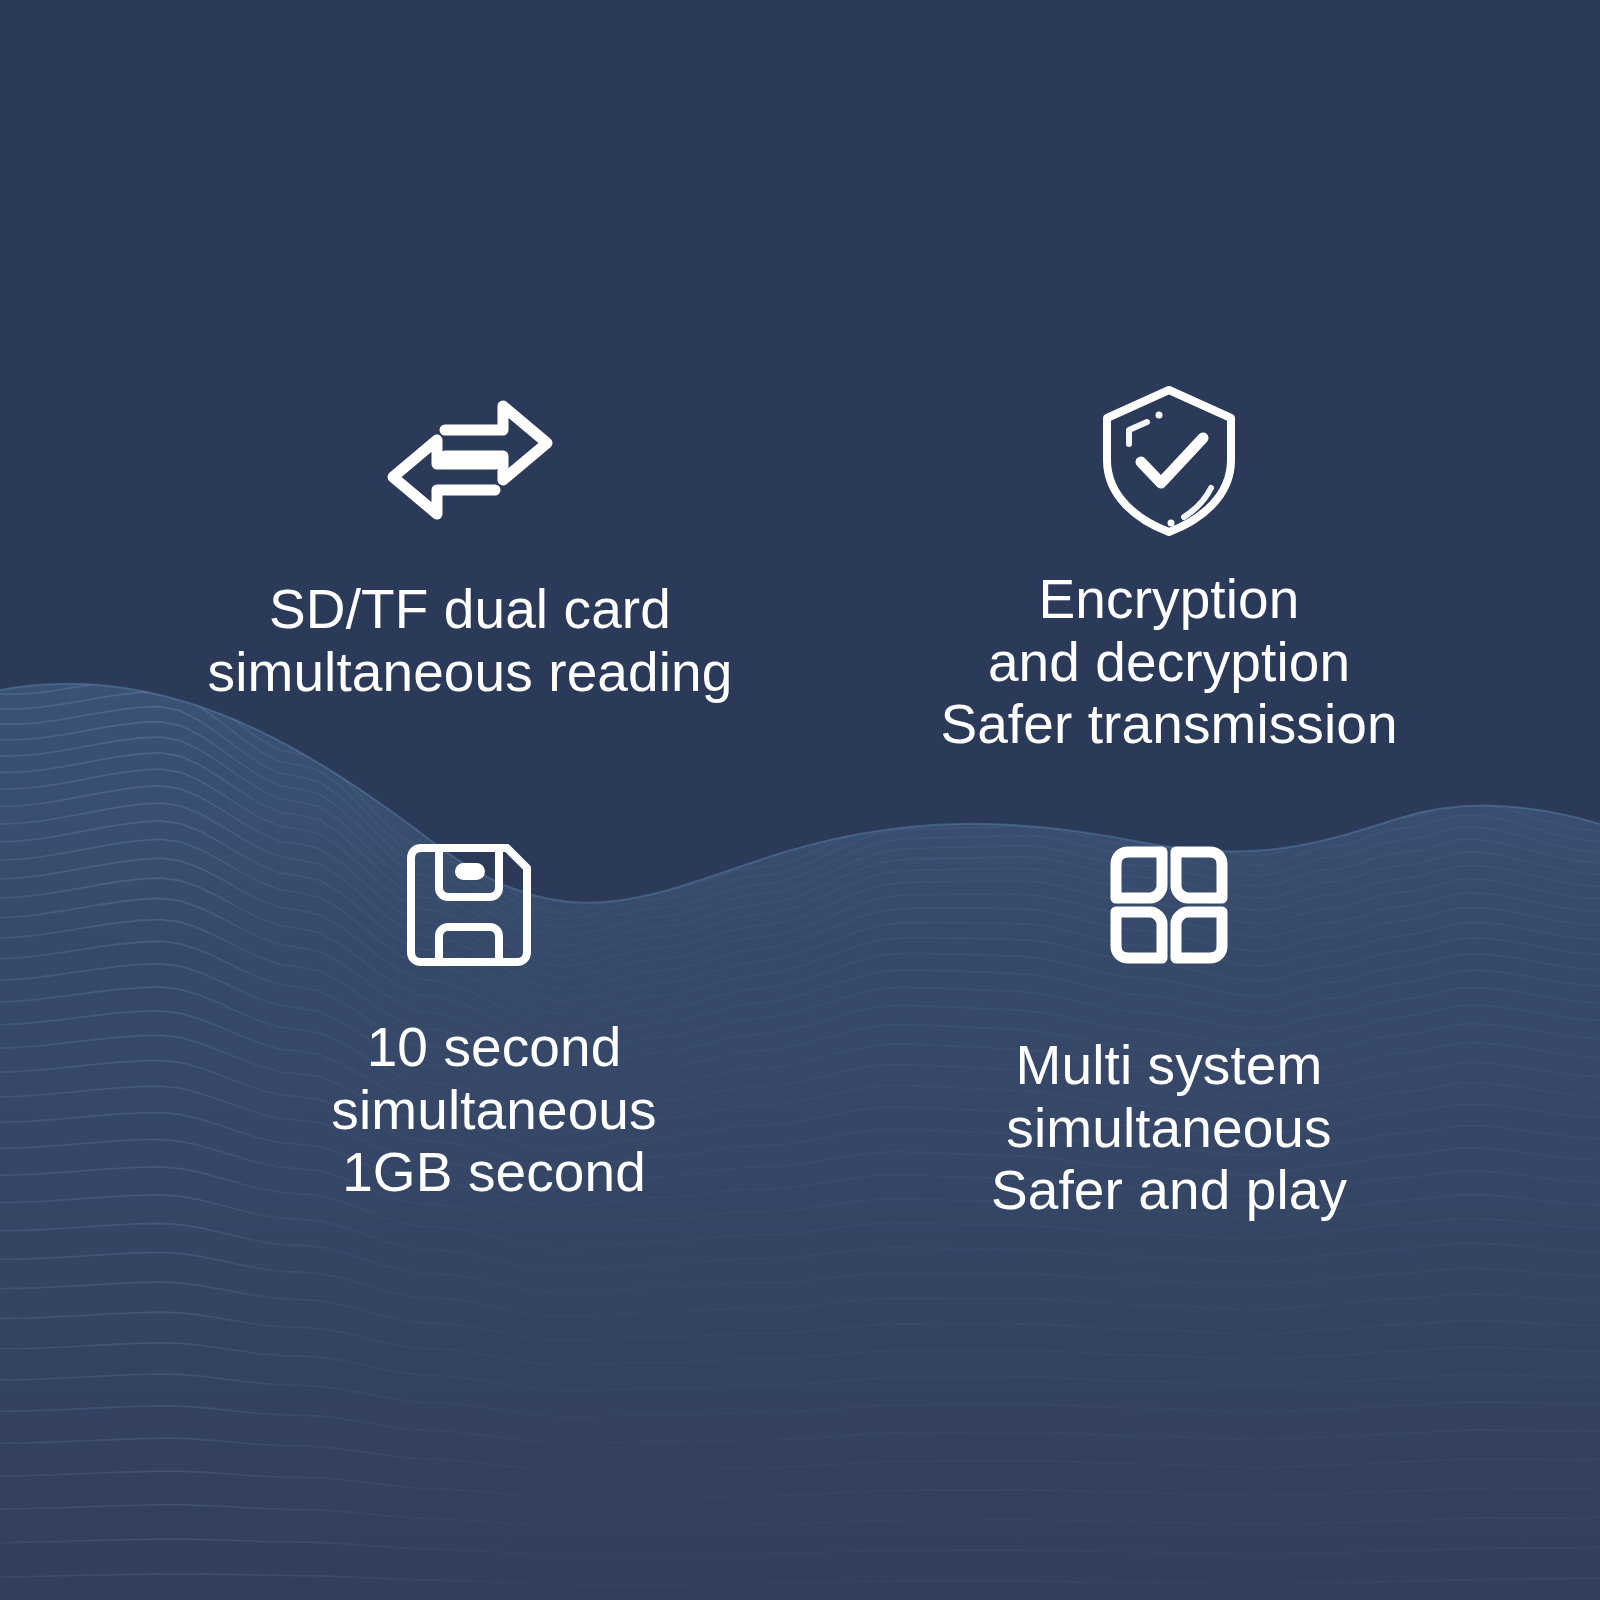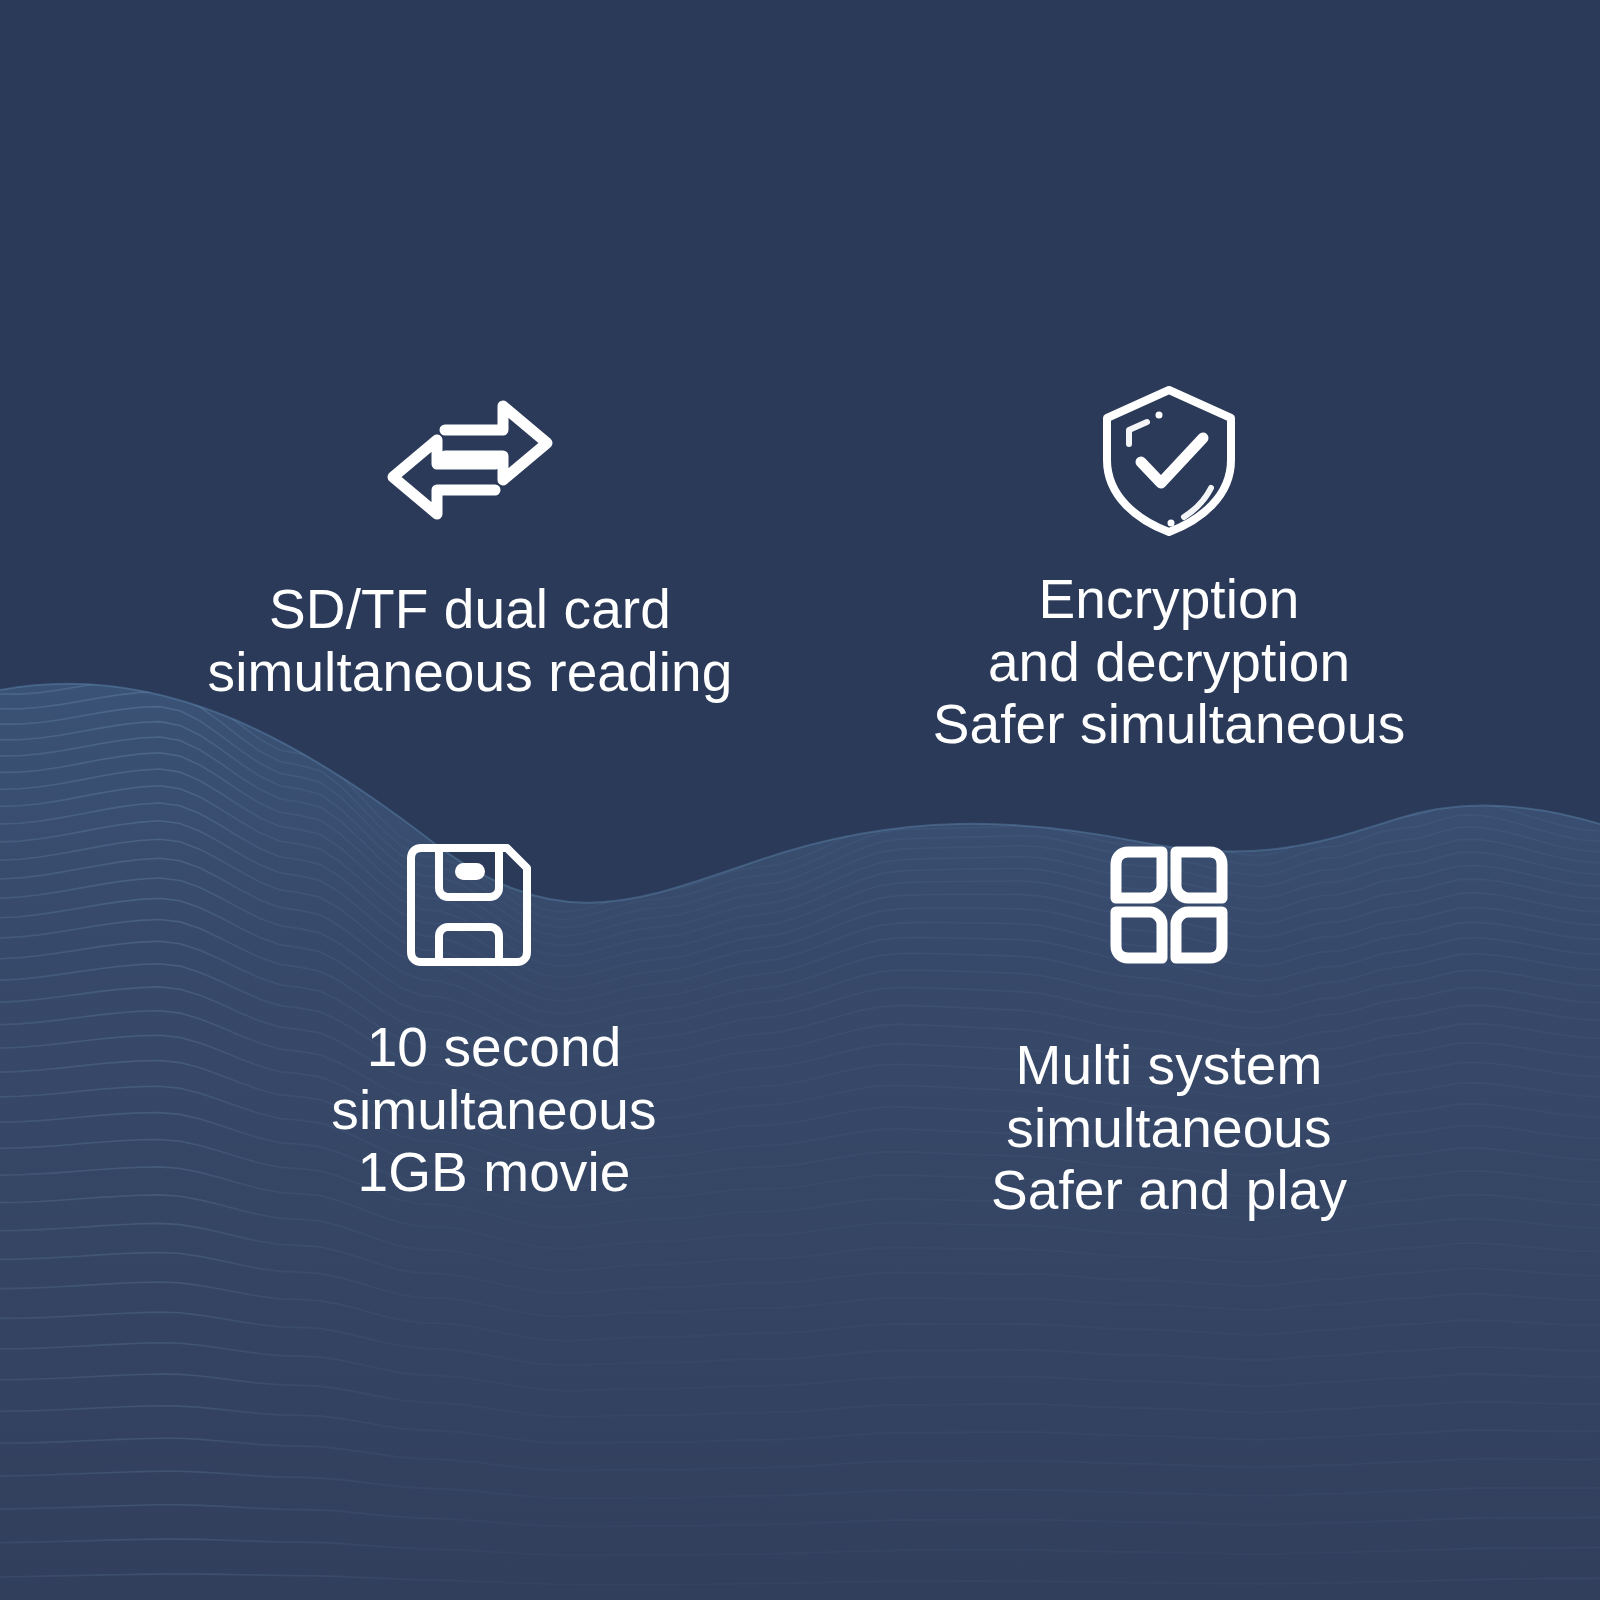--- a/index.html
+++ b/index.html
@@ -254,21 +254,21 @@
 
             <path d="M122 108 C116 120 106 130 95 137" stroke-width="6" stroke-opacity="0.95"></path>
 
             <path d="M82 143 L82 143" stroke-width="7"></path>
           </g>
         </svg>
       </span>
       <div class="feature-text">
         <span class="line">Encryption</span>
         <span class="line">and decryption</span>
-        <span class="line">Safer simultaneous</span>
+        <span class="line">Safer transmission</span>
       </div>
     </div>
 
     <div class="feature-cell col-left" id="cell-speed">
       <span class="feature-icon">
         <svg viewBox="0 0 150 150" aria-hidden="true">
           <g fill="none" stroke="#ffffff" stroke-width="8" stroke-linecap="round" stroke-linejoin="round">
 
             <path d="M26 18 H112 L132 38 V122
                      C132 128 128 132 122 132
@@ -281,21 +281,21 @@
             <path d="M44 132 V106 C44 101 48 97 53 97
                      H95 C100 97 104 101 104 106 V132"></path>
           </g>
 
           <rect x="60" y="33" width="30" height="17" rx="8.5" fill="#ffffff"></rect>
         </svg>
       </span>
       <div class="feature-text">
         <span class="line">10 second</span>
         <span class="line">simultaneous</span>
-        <span class="line">1GB movie</span>
+        <span class="line">1GB second</span>
       </div>
     </div>
 
     <div class="feature-cell col-right" id="cell-compat">
       <span class="feature-icon">
         <svg viewBox="0 0 150 150" aria-hidden="true">
           <g fill="none" stroke="#ffffff" stroke-width="11" stroke-linecap="round" stroke-linejoin="round">
 
             <path d="M68 22 H34 C27 22 22 27 22 34 V68 H56 C62 68 68 62 68 56 Z"></path>
 

